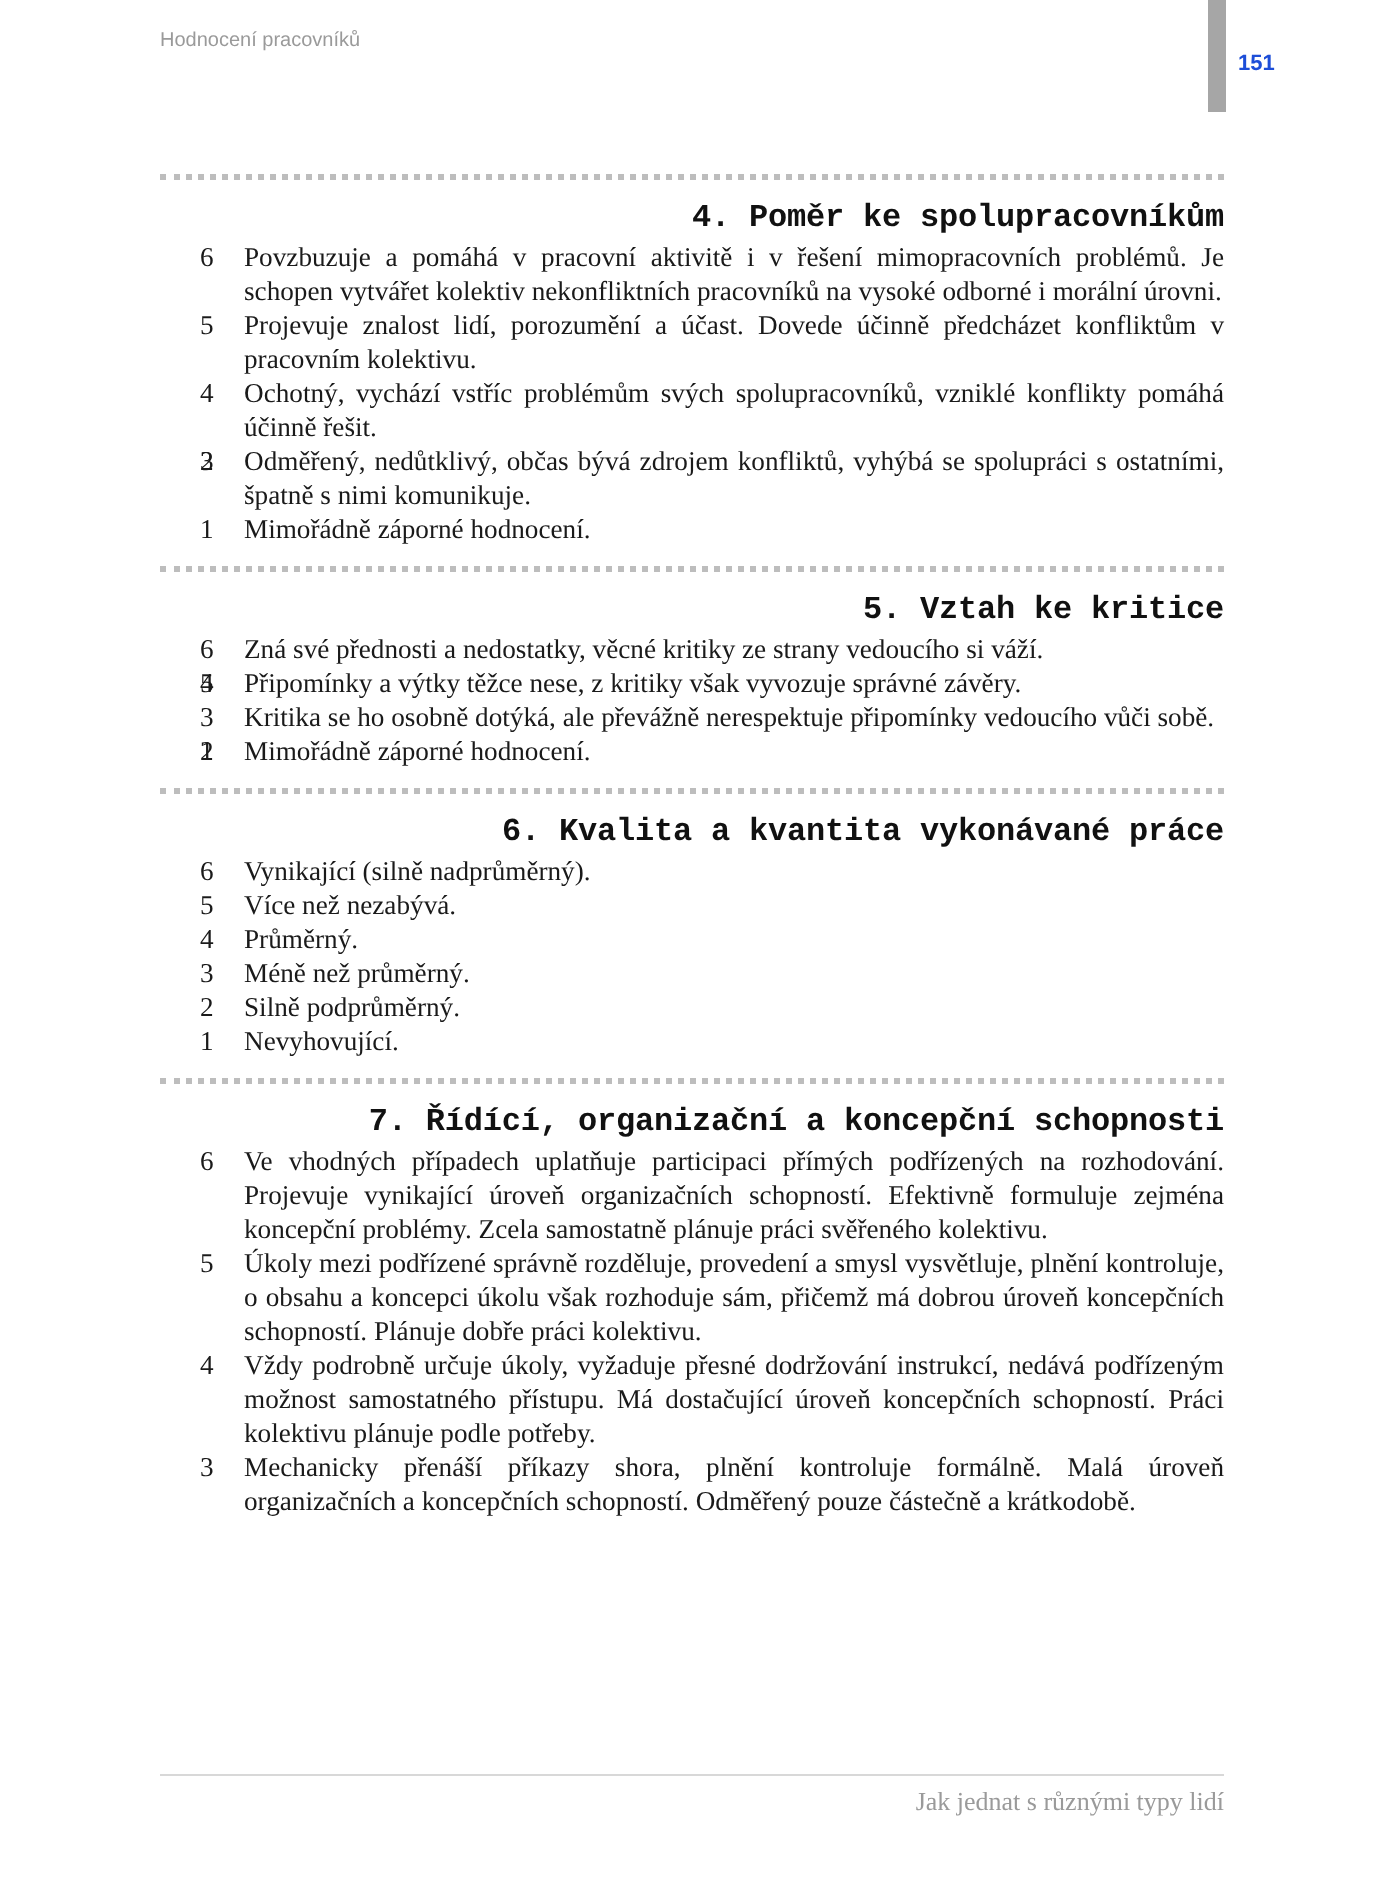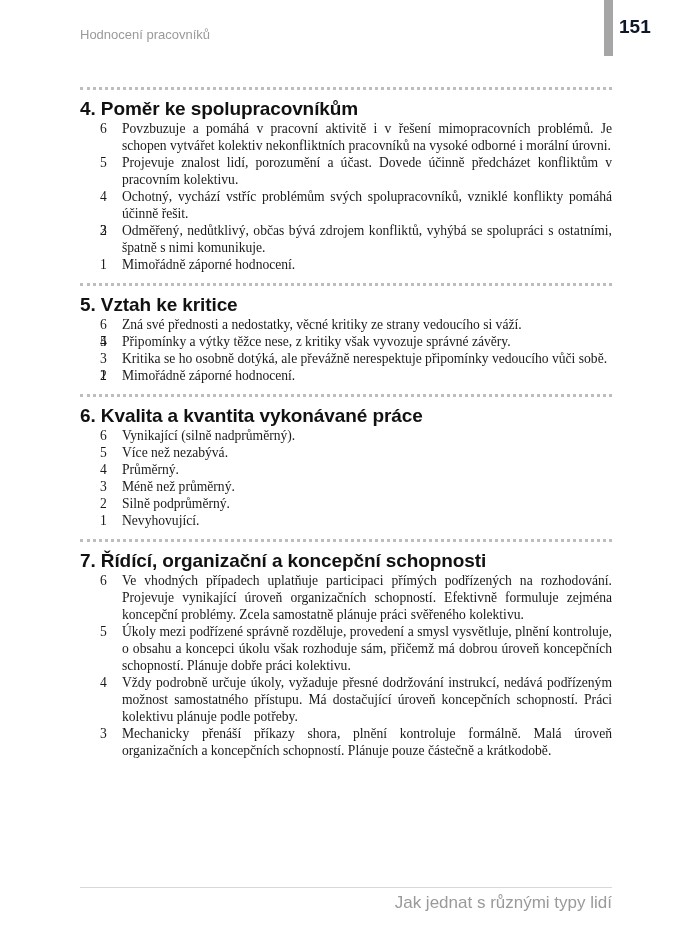--- a/index.html
+++ b/index.html
@@ -1,49 +1,49 @@
 <!DOCTYPE html>
 <html><head>
 <meta charset="utf-8">
 <style>
   html, body { margin: 0; padding: 0; background: #ffffff; }
   body { width: 700px; height: 941px; position: relative; overflow: hidden; }
   .running-head {
-    position: absolute; left: 80px; top: 27px;
-    font-family: "Liberation Sans", sans-serif; font-size: 13px; color: #9a9a9a;
+    position: absolute; left: 80px; top: 15px;
+    font-family: "Liberation Sans", sans-serif; font-size: 10px; color: #9a9a9a;
   }
   .tab-bar {
     position: absolute; left: 604px; top: 0; width: 9px; height: 56px; background: #a6a6a6;
   }
   .page-number {
-    position: absolute; left: 619px; top: 16px;
-    font-family: "Liberation Sans", sans-serif; font-size: 19px; font-weight: bold; color: #0f172a;
+    position: absolute; left: 619px; top: 26px;
+    font-family: "Liberation Sans", sans-serif; font-size: 11px; font-weight: bold; color: #1d4ed8;
   }
   .content { position: absolute; left: 80px; top: 87px; width: 532px; }
   .separator {
     height: 0; border-top: 3px dotted #bdbdbd; margin: 0 0 10px 0;
   }
   .section { margin-bottom: 10px; }
   .section-title {
-    font-family: Liberation Sans, sans-serif; font-weight: bold; font-size: 19px;
-    color: #111; margin: 0 0 2px 0; line-height: 18px; letter-spacing: -0.1px;
+    font-family: Liberation Mono, monospace; font-weight: bold; font-size: 16px;
+    color: #111; margin: 0 0 2px 0; line-height: 18px; letter-spacing: -0.1px; text-align: right;
   }
   ul.items { list-style: none; margin: 0; padding: 0; }
   li.item {
     position: relative; padding-left: 42px;
     font-family: "Liberation Serif", serif; font-size: 13.6px; line-height: 17px;
     color: #1a1a1a; text-align: justify;
   }
   .item-score { position: absolute; left: 20px; top: 0; }
   .footer-rule {
     position: absolute; left: 80px; top: 887px; width: 532px; height: 1px; background: #d8d8d8;
   }
   .running-foot {
     position: absolute; right: 88px; top: 893px;
-    font-family: Liberation Sans, sans-serif; font-size: 17px; color: #9a9a9a;
+    font-family: Liberation Serif, serif; font-size: 13px; color: #9a9a9a;
   }
 </style>
 </head>
 <body>
 
 <div class="running-head">Hodnocení pracovníků</div>
 <div class="tab-bar"></div>
 <div class="page-number">151</div>
 
 <div class="content">
@@ -87,19 +87,19 @@
     </ul>
   </div>
 
   <div class="separator"></div>
   <div class="section">
     <h2 class="section-title">7. Řídící, organizační a koncepční schopnosti</h2>
     <ul class="items">
       <li class="item"><span class="item-score">6</span><span>Ve vhodných případech uplatňuje participaci přímých podřízených na rozhodování. Projevuje vynikající úroveň organizačních schopností. Efektivně formuluje zejména koncepční problémy. Zcela samostatně plánuje práci svěřeného kolektivu.</span></li>
       <li class="item"><span class="item-score">5</span><span>Úkoly mezi podřízené správně rozděluje, provedení a smysl vysvětluje, plnění kontroluje, o obsahu a koncepci úkolu však rozhoduje sám, přičemž má dobrou úroveň koncepčních schopností. Plánuje dobře práci kolektivu.</span></li>
       <li class="item"><span class="item-score">4</span><span>Vždy podrobně určuje úkoly, vyžaduje přesné dodržování instrukcí, nedává podřízeným možnost samostatného přístupu. Má dostačující úroveň koncepčních schopností. Práci kolektivu plánuje podle potřeby.</span></li>
-      <li class="item"><span class="item-score">3</span><span>Mechanicky přenáší příkazy shora, plnění kontroluje formálně. Malá úroveň organizačních a koncepčních schopností. Plánuje pouze částečně a krátkodobě.</span></li>
+      <li class="item"><span class="item-score">3</span><span>Mechanicky přenáší příkazy shora, plnění kontroluje formálně. Malá úroveň organizačních a koncepčních schopností. Odměřený pouze částečně a krátkodobě.</span></li>
     </ul>
   </div>
 </div>
 
 <div class="footer-rule"></div>
 <div class="running-foot">Jak jednat s různými typy lidí</div>
 
 </body></html>

